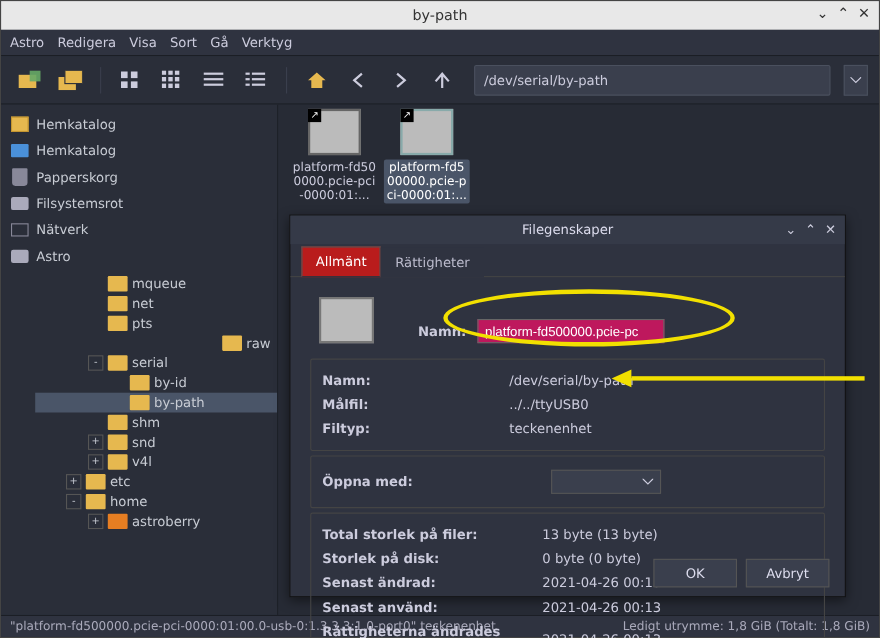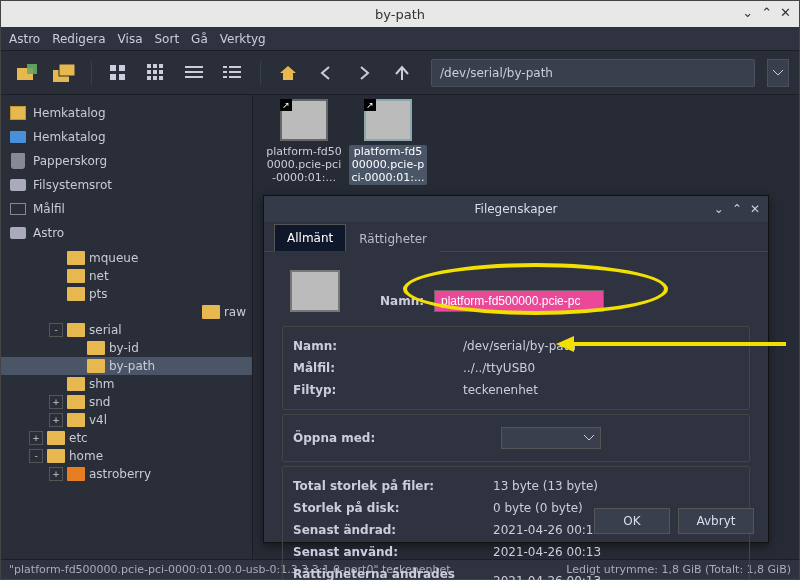--- a/index.html
+++ b/index.html
@@ -13,42 +13,42 @@
 .toolbar { height:44px; background:#2a2e39; border-bottom:1px solid #1b1e25; display:flex; align-items:center; padding:0 10px; gap:8px;}
 .tb-btn { width:30px; height:30px; display:flex; align-items:center; justify-content:center; border-radius:2px;}
 .tb-btn svg { display:block; }
 .tb-sep { width:1px;height:24px;background:#3a3f4d;margin:0 4px;}
 .path-entry { flex:1; height:28px; background:#3a3f4d; border:1px solid #4a505e; border-radius:2px; display:flex; align-items:center; padding:0 8px; color:#ccd; margin-left:6px;}
 .path-dd { width:22px; height:28px; background:#3a3f4d; border:1px solid #4a505e; display:flex;align-items:center;justify-content:center; margin-left:4px;}
 .body { flex:1; display:flex; overflow:hidden; position:relative;}
 .sidebar { width:252px; background:#2a2e39; border-right:1px solid #1b1e25; overflow-y:auto; padding:6px 0;}
 .side-item { display:flex; align-items:center; gap:6px; padding:3px 8px; cursor:default;}
 .side-item .icon { width:18px; height:18px; display:flex;align-items:center;justify-content:center;}
-.tree { padding-left:0;}
+.tree { padding-left:0;margin-left:31px;}
 .tree .row { display:flex;align-items:center;gap:4px;padding:2px 6px; cursor:default;}
 .tree .row.sel { background:#4a5568;}
 .tree .expander { width:14px;height:14px;display:flex;align-items:center;justify-content:center; border:1px solid #555; font-size:9px; line-height:1; background:#2a2e39;}
 .tree .folder-ic { width:18px;height:14px;background:#e6b84f;border-radius:1px;}
 .main { flex:1; background:#272b35; position:relative; padding:10px;}
 .file-tile { width:78px; position:absolute; top:4px; text-align:center; font-size:11px; color:#ccd;}
 .file-tile .thumb { width:48px;height:42px;margin:0 auto 4px; border:2px solid #666; background:#bbb; position:relative;}
 .file-tile.sel .thumb { border-color:#8aa;}
 .file-tile.sel .lbl { background:#4a5568; color:#fff; border-radius:2px; padding:0 2px;}
 .file-tile .link-ov { position:absolute; top:-2px; left:-2px; width:12px;height:12px; background:#000; color:#fff; font-size:9px; display:flex;align-items:center;justify-content:center;}
 .file-tile .lbl { line-height:1.2; word-break:break-all; display:inline-block;}
 .statusbar { height:20px; background:#2f3340; border-top:1px solid #1b1e25; display:flex; align-items:center; justify-content:space-between; padding:0 8px; font-size:11px; color:#aab;}
 
 .dialog { position:absolute; left:263px; top:195px; width:506px; height:348px; background:#2f3340; border:1px solid #111; box-shadow:0 3px 10px rgba(0,0,0,0.5); z-index:20;}
 .dlg-title { height:26px; background:#353a48; display:flex;align-items:center;justify-content:center; color:#dde; position:relative;}
 .dlg-title .dctrls { position:absolute; right:8px; display:flex; gap:8px; font-size:12px; color:#ccd;}
 .tabs { height:30px; padding:0 10px; display:flex; align-items:flex-end; gap:0; position:relative; border-bottom:1px solid #444;}
 .tab { padding:6px 12px; font-size:12px; color:#bbc; border:1px solid transparent; border-bottom:none; position:relative; top:1px; background:#2f3340;}
-.tab.active { border-color:#555; background:#0f172a; color:#fff; border-bottom:1px solid #2f3340;}
+.tab.active { border-color:#555; background:#b91c1c; color:#fff; border-bottom:1px solid #2f3340;}
 .dlg-body { padding:14px 18px 10px; font-size:12px; color:#ccd;}
-.namebox { position:absolute; left:470px; top:280px; z-index:25; width:160px; height:22px; background:#ec4899; border:1px solid #666; color:#fff; padding:2px 6px; font-size:12px;}
+.namebox { position:absolute; left:470px; top:280px; z-index:25; width:160px; height:22px; background:#be185d; border:1px solid #666; color:#fff; padding:2px 6px; font-size:12px;}
 .dlg-row { display:flex; padding:4px 0; align-items:center;}
 .dlg-row .k { width:170px; font-weight:bold;}
 .dlg-row .v { flex:1; color:#ccd;}
 .dlg-box { border:1px solid #444; border-radius:2px; padding:8px 10px; margin-top:4px;}
 .dlg-select { width:100px; height:22px; background:#3a3f4d; border:1px solid #555;}
 .dlg-footer { position:absolute; bottom:8px; right:14px; display:flex; gap:8px;}
 .btn { min-width:76px; height:26px; background:#3a3f4d; border:1px solid #555; color:#dde; display:flex;align-items:center;justify-content:center; font-size:12px;}
 
 .annot-ellipse { position:absolute; left:403px; top:263px; width:265px; height:52px; border:4px solid #f2e000; border-radius:50%; z-index:30; pointer-events:none;}
 .annot-arrow { position:absolute; left:556px; top:336px; width:230px; height:16px; z-index:30; pointer-events:none;}
@@ -190,21 +190,21 @@
           <div class="side-item">
             <span class="icon">
               <span class="ic-disk"></span>
             </span>
             <span>Filsystemsrot</span>
           </div>
           <div class="side-item">
             <span class="icon">
               <span class="ic-net"></span>
             </span>
-            <span>Målfil</span>
+            <span>Nätverk</span>
           </div>
           <div class="side-item">
             <span class="icon">
               <span class="ic-disk"></span>
             </span>
             <span>Astro</span>
           </div>
         </div>
       <div class="tree" id="tree" style="margin-top:4px;">
           <div class="row" style="padding-left: 48px;">

